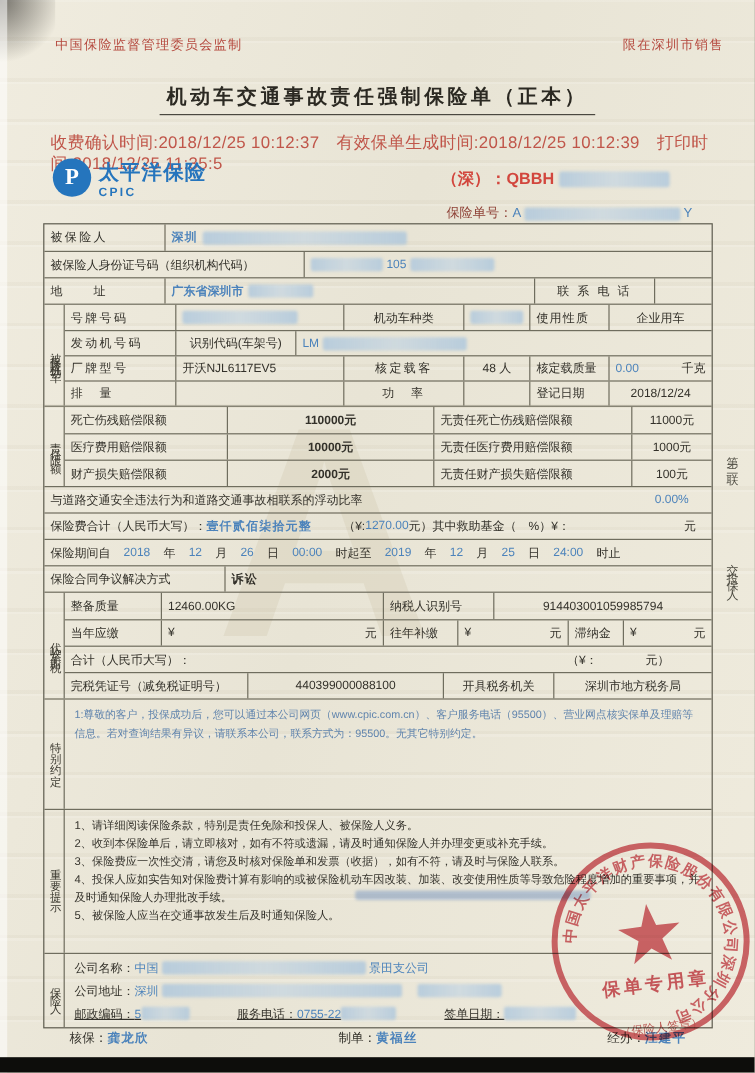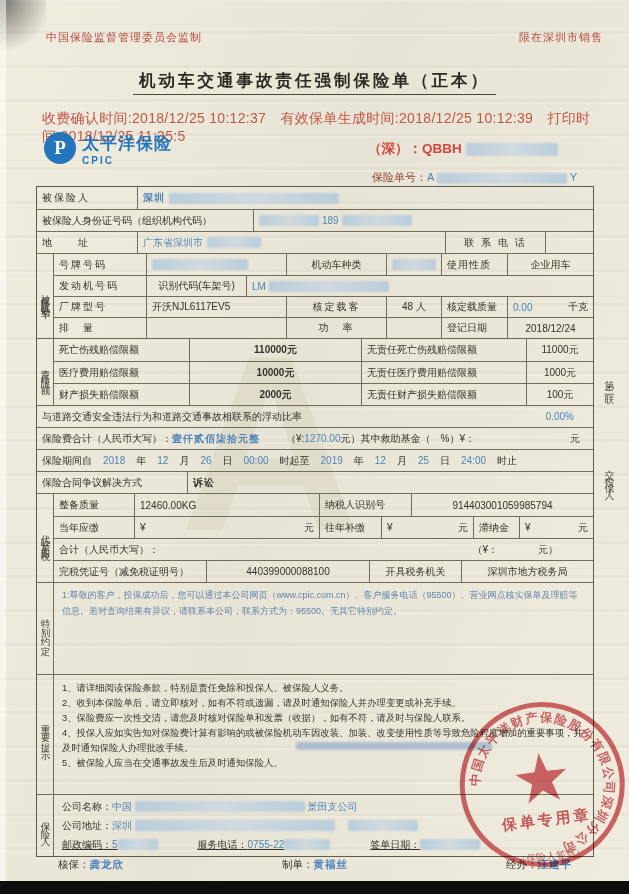--- a/index.html
+++ b/index.html
@@ -91,28 +91,28 @@
       <div class="cell fx">
         <span class="blue handw">深圳</span>
         <span class="redact" style="width:170px;margin-left:4px;"></span>
       </div>
     </div>
 
     <div class="row h22">
       <div class="cell nb w210" style="width:216px;">被保险人身份证号码（组织机构代码）</div>
       <div class="cell fx">
         <span class="redact" style="width:60px;"></span>
-        <span class="blue" style="margin:0 3px;">189</span>
+        <span class="blue" style="margin:0 3px;">105</span>
         <span class="redact" style="width:70px;"></span>
       </div>
     </div>
 
     <div class="row h22">
       <div class="cell nb w100 sp">地　　址</div>
-      <div class="cell" style="width:308px;">
+      <div class="cell" style="width:308px;font-weight:bold;">
         <span class="blue">广东省深圳市</span>
         <span class="redact" style="width:54px;margin-left:4px;"></span>
       </div>
       <div class="cell w100 c sp">联 系 电 话</div>
       <div class="cell fx"></div>
     </div>
 
     <div class="band">
       <div class="side" style="letter-spacing:3px;">被保险机动车</div>
       <div class="rows">

